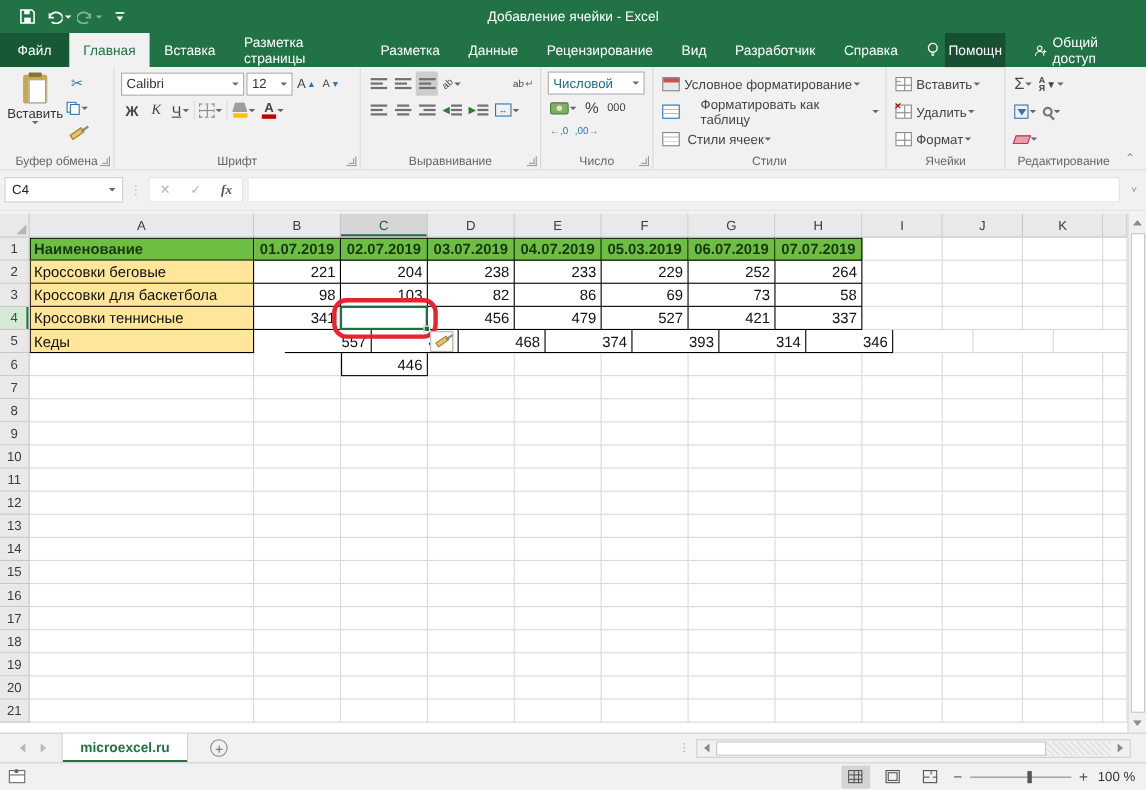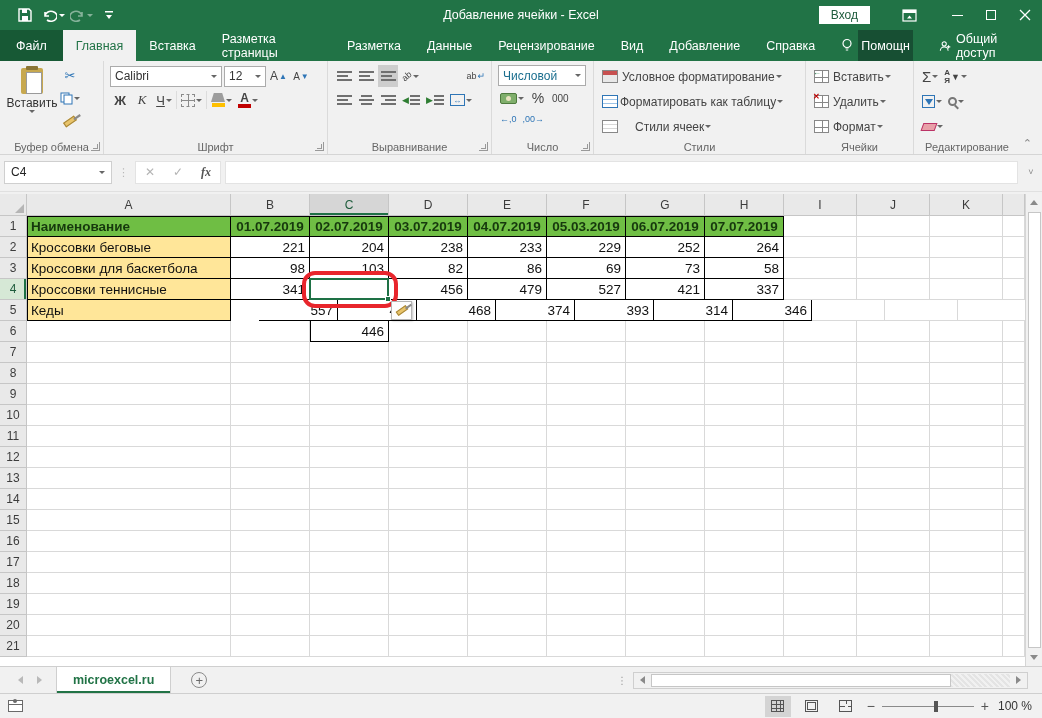--- a/index.html
+++ b/index.html
@@ -224,53 +224,32 @@
           <span class="ddv"></span>
       </div>
       <div class="qat-btn">
         <svg width="10" height="10" viewBox="0 0 10 10">
           <rect x="1" y="1" width="8" height="1.5" fill="#fff"></rect>
           <path d="M2 5 h6 l-3 4 z" fill="#fff"></path>
         </svg>
       </div>
     </div>
     <div class="title-text">Добавление ячейки  -  Excel</div>
-    <div class="tb-right">
-      <div class="login-btn">Вход</div>
-      <div class="winbtn ribbon-disp">
-        <svg width="15" height="13" viewBox="0 0 15 13">
-          <rect x="1" y="1" width="13" height="11" fill="none" stroke="#fff" stroke-width="1.2"></rect>
-          <rect x="1" y="1" width="13" height="3" fill="#fff"></rect>
-          <path d="M7.5 10 l-2.5 -3 h5 z" fill="#fff" transform="rotate(180 7.5 8.2)"></path>
-        </svg>
-      </div>
-      <div class="winbtn">
-          <span class="minline"></span>
-        </div>
-      <div class="winbtn">
-          <span class="maxbox"></span>
-        </div>
-      <div class="winbtn">
-        <svg width="12" height="12" viewBox="0 0 12 12">
-          <path d="M1 1 L11 11 M11 1 L1 11" stroke="#fff" stroke-width="1.3"></path>
-        </svg>
-      </div>
-    </div>
   </div>
 
   <div class="tabrow">
       <div class="rtab file">Файл</div>
       <div class="rtab active">Главная</div>
       <div class="rtab normal">Вставка</div>
       <div class="rtab normal">Разметка страницы</div>
       <div class="rtab normal">Разметка</div>
       <div class="rtab normal">Данные</div>
       <div class="rtab normal">Рецензирование</div>
       <div class="rtab normal">Вид</div>
-      <div class="rtab normal">Добавление</div>
+      <div class="rtab normal">Разработчик</div>
       <div class="rtab normal">Справка</div>
       <div class="rtab assistant">
         <svg class="bulb-ic" width="12" height="15" viewBox="0 0 12 15">
           <circle cx="6" cy="5.5" r="4" fill="none" stroke="#fff" stroke-width="1.2"></circle>
           <path d="M4.5 10 h3 M4.8 12 h2.4" stroke="#fff" stroke-width="1.2"></path>
         </svg>
         <span class="hl">Помощн</span>
       </div>
       <div class="rtab share">
         <svg class="person-ic" width="14" height="14" viewBox="0 0 14 14">
@@ -449,28 +428,28 @@
       <div class="rowline" style="height:25px">
         <div class="sbtn" style="justify-content:flex-start;width:100%">
           <span class="styleic"></span>
           <span style="margin-left:3px">Условное форматирование</span>
           <span class="ddg"></span>
         </div>
       </div>
       <div class="rowline" style="height:25px">
         <div class="sbtn" style="justify-content:flex-start;width:100%">
           <span class="tableic"></span>
-          <span style="margin-left:1px">Форматировать как таблицу</span>
+          <span style="margin-left:18px">Форматировать как таблицу</span>
           <span class="ddg"></span>
         </div>
       </div>
       <div class="rowline" style="height:25px">
         <div class="sbtn" style="justify-content:flex-start;width:100%">
           <span class="tableic" style="border-color:#888;background:repeating-linear-gradient(#fff 0 3px,#d8d8d8 3px 4px)"></span>
-          <span style="margin-left:16px">Стили ячеек</span>
+          <span style="margin-left:6px">Стили ячеек</span>
           <span class="ddg"></span>
         </div>
       </div>
       <div class="grp-label">Стили</div>
     </div>
 
     <div class="grp" style="width:108px">
       <div class="rowline" style="height:25px">
         <div class="sbtn" style="justify-content:flex-start;width:100%">
           <span class="cellsic ins"></span>

